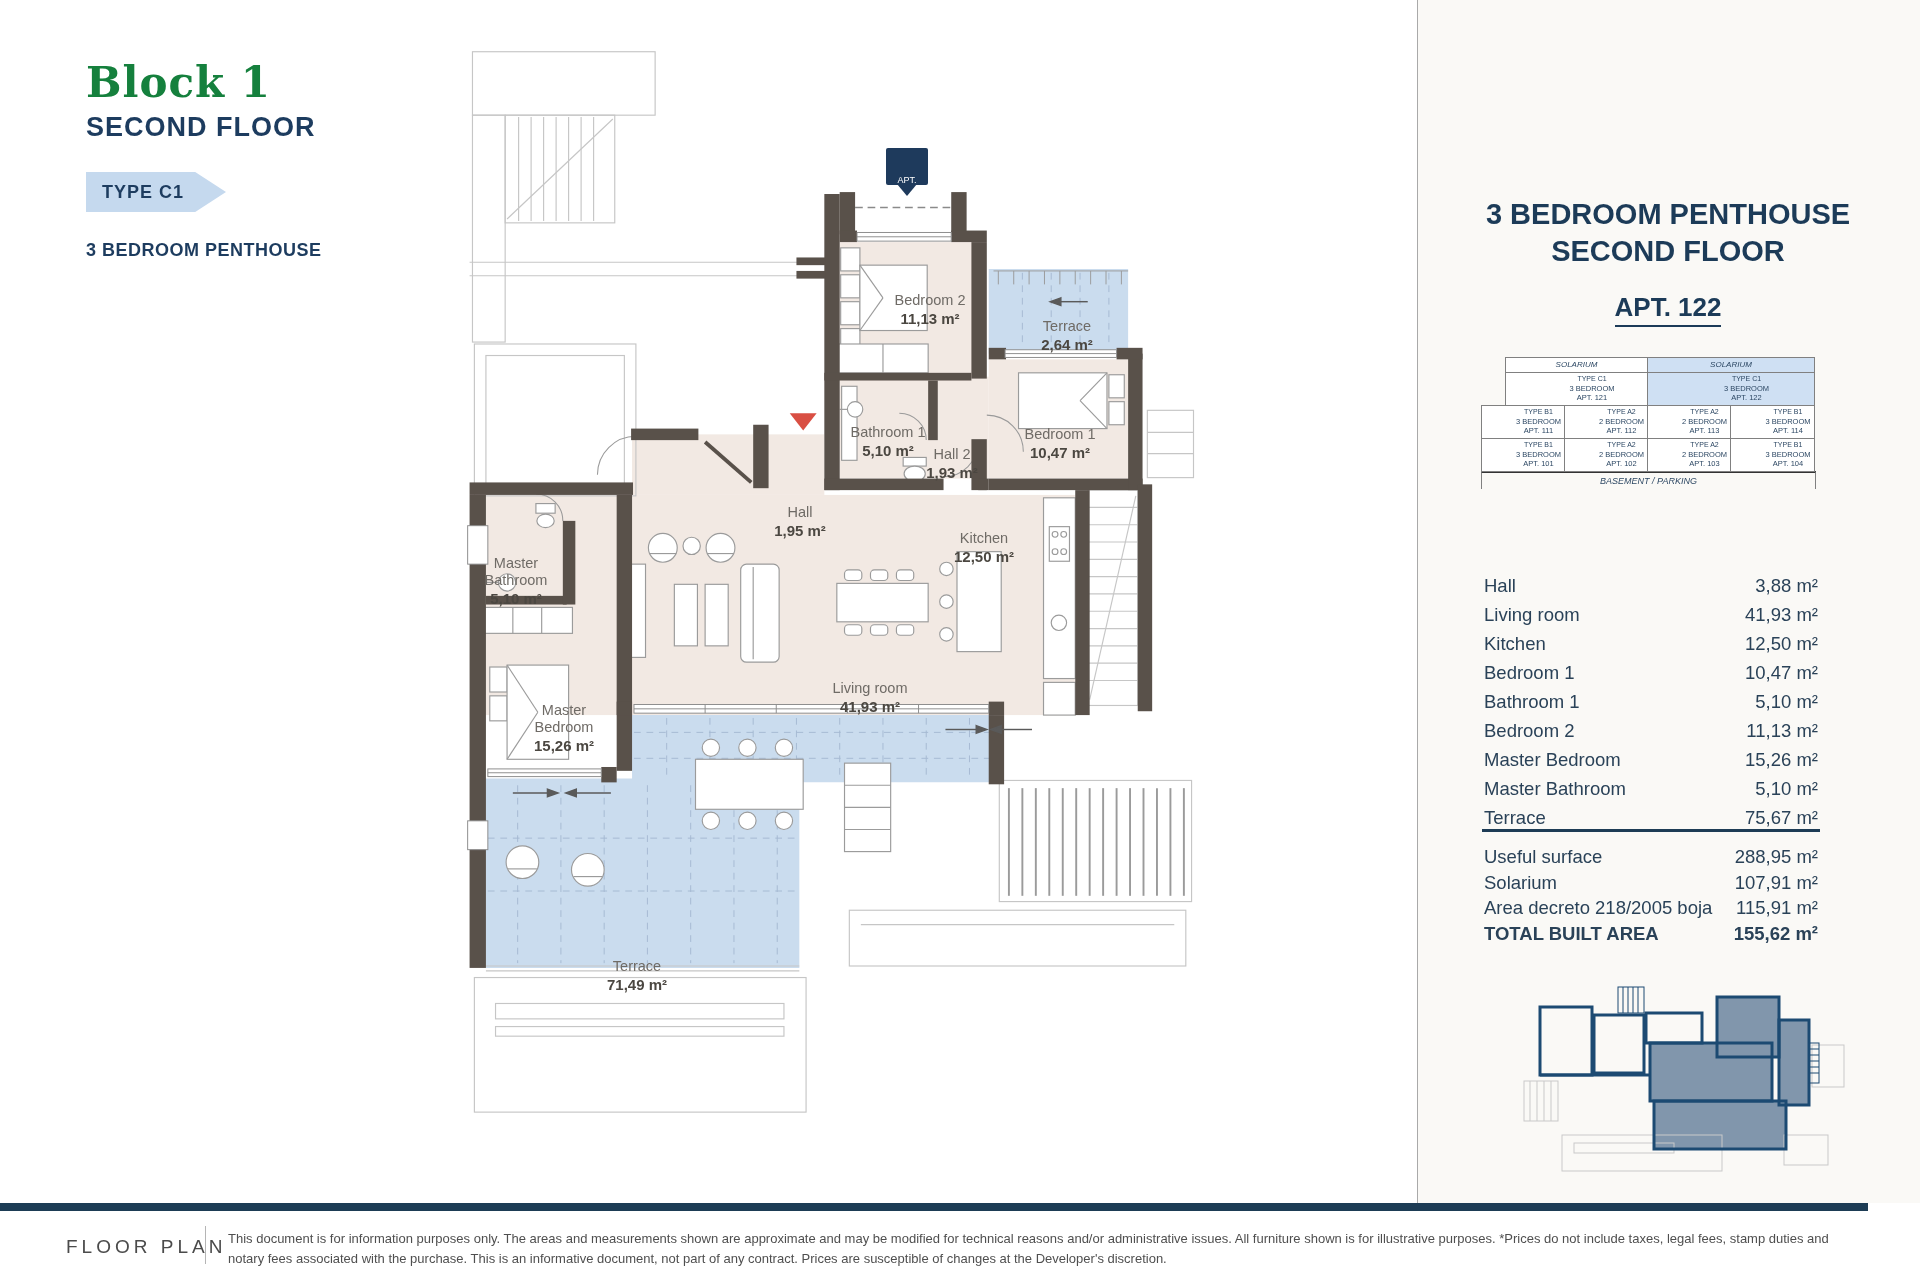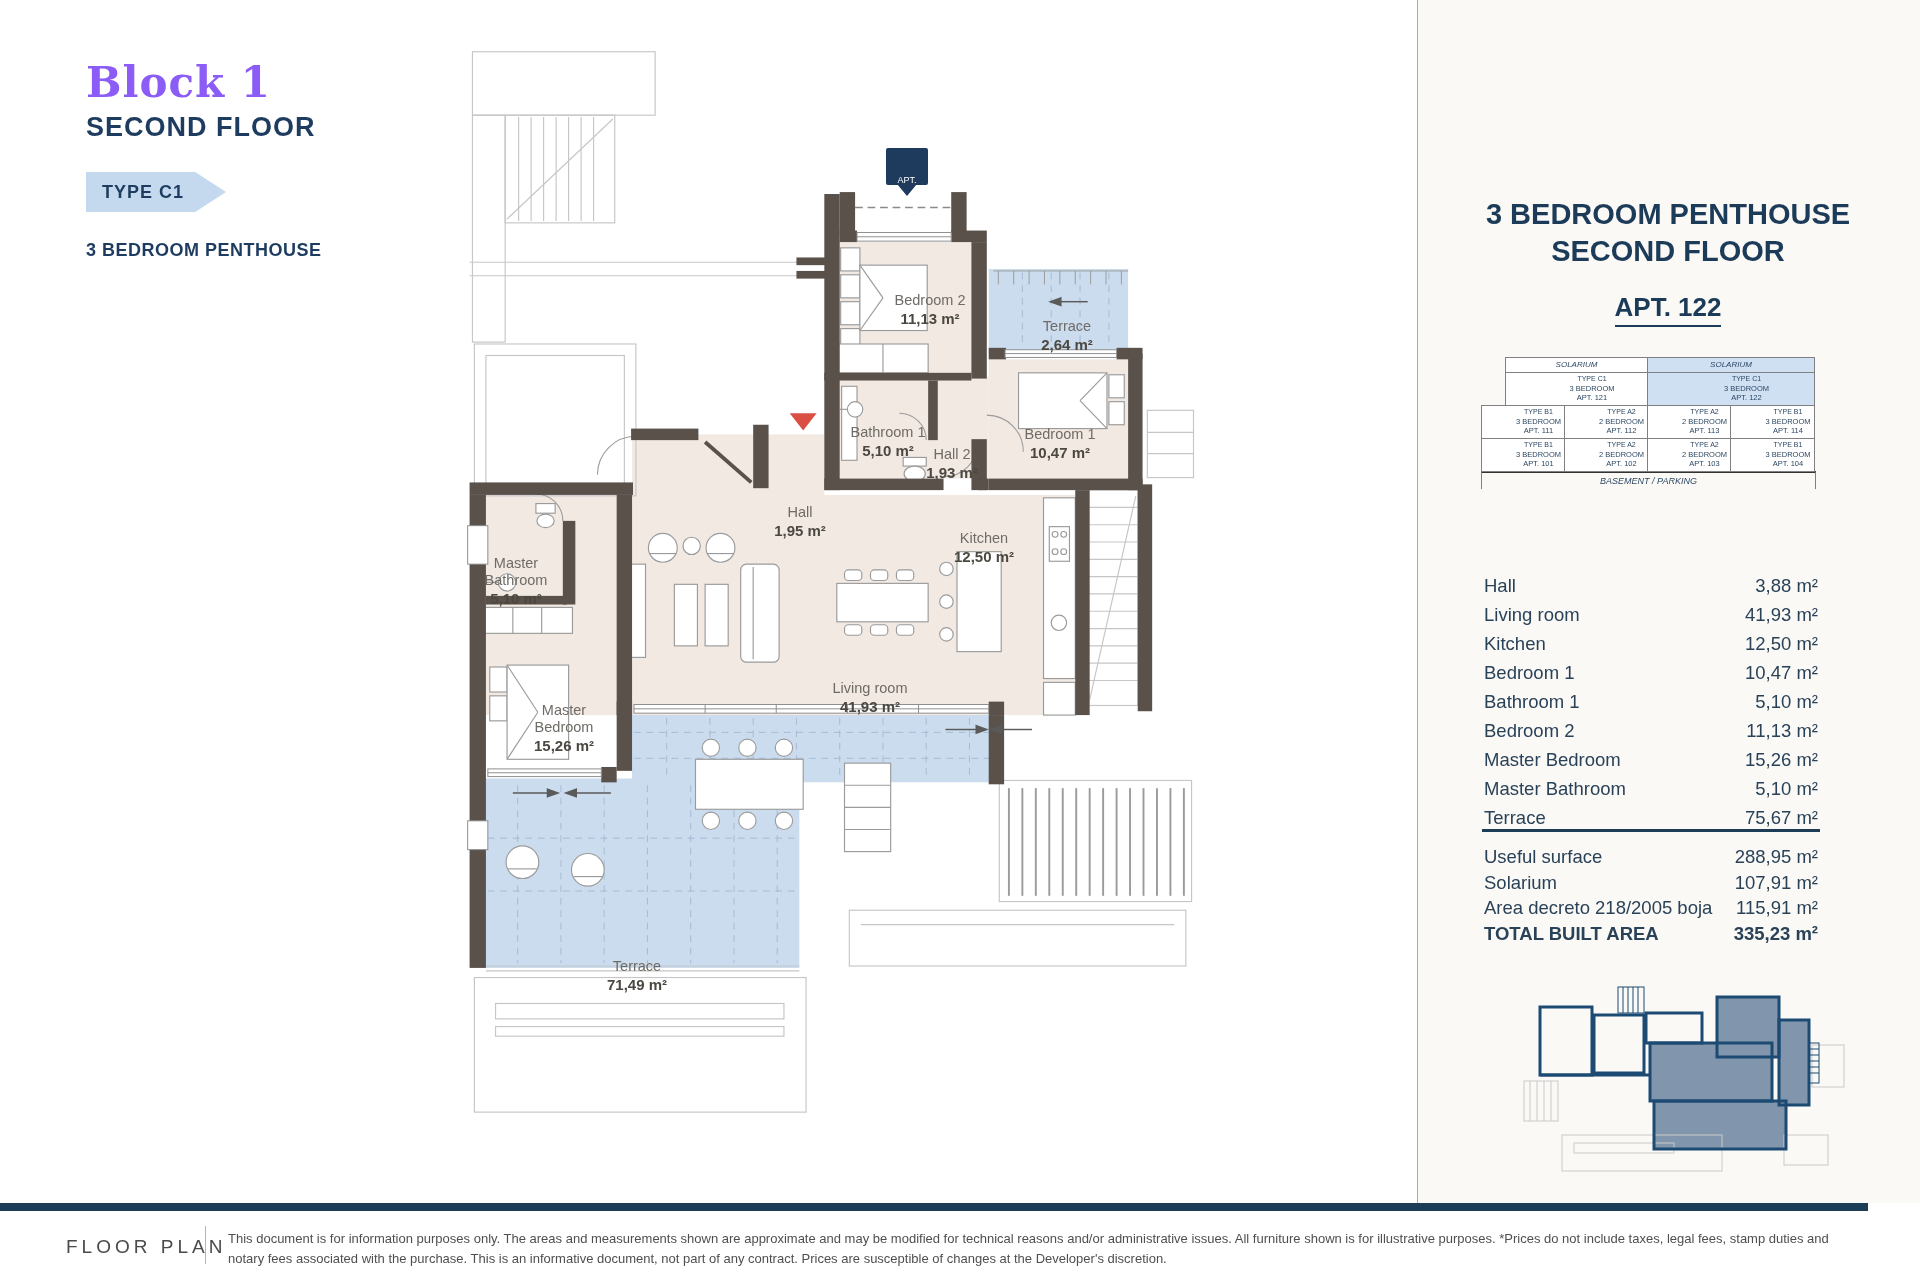--- a/index.html
+++ b/index.html
@@ -1,21 +1,21 @@
 <!DOCTYPE html>
 <html><head>
 <meta charset="utf-8">
 <style>
   html,body{margin:0;padding:0;background:#e8e8e8;}
   #page{position:relative;width:1920px;height:1280px;background:#ffffff;overflow:hidden;
         font-family:"Liberation Sans", sans-serif;color:#1d3c5f;}
   .abs{position:absolute;}
   
   #block-title{left:86px;top:58px;font-family:"DejaVu Serif",serif;font-weight:700;
-               font-size:42px;color:#8b5cf6;letter-spacing:1px;}
+               font-size:42px;color:#15803d;letter-spacing:1px;}
   #floor-title{left:86px;top:112px;font-weight:700;font-size:27px;letter-spacing:1px;color:#1d3c5f;}
   #type-badge{left:86px;top:172px;width:140px;height:40px;background:#c5d9ee;
               clip-path:polygon(0 0,78% 0,100% 50%,78% 100%,0 100%);
               display:flex;align-items:center;}
   #type-badge span{font-weight:700;font-size:18px;color:#1d3c5f;padding-left:16px;letter-spacing:1px;}
   #subtitle{left:86px;top:240px;font-weight:700;font-size:18px;letter-spacing:.5px;color:#1d3c5f;}
   
   .rlabel{position:absolute;text-align:center;color:#6f6b66;font-size:14.5px;line-height:1.18;}
   .rlabel .rn{display:block;}
   .rlabel .ra{display:block;font-weight:700;color:#4b4741;font-size:15px;margin-top:1px;}
@@ -521,21 +521,21 @@
     <div class="trow">
         <span>Solarium</span>
         <span>107,91 m²</span>
       </div>
     <div class="trow">
         <span>Area decreto 218/2005 boja</span>
         <span>115,91 m²</span>
       </div>
     <div class="trow bold">
         <span>TOTAL BUILT AREA</span>
-        <span>335,23 m²</span>
+        <span>155,62 m²</span>
       </div>
   </div>
 
   <svg class="abs" style="left:1522px;top:985px;width:340px;height:205px" viewBox="0 0 340 205">
     <g fill="#8196ac" stroke="none">
       <rect x="195" y="12" width="62" height="60"></rect>
       <rect x="128" y="58" width="122" height="58"></rect>
       <rect x="132" y="116" width="132" height="48"></rect>
       <rect x="257" y="35" width="30" height="85"></rect>
     </g>

